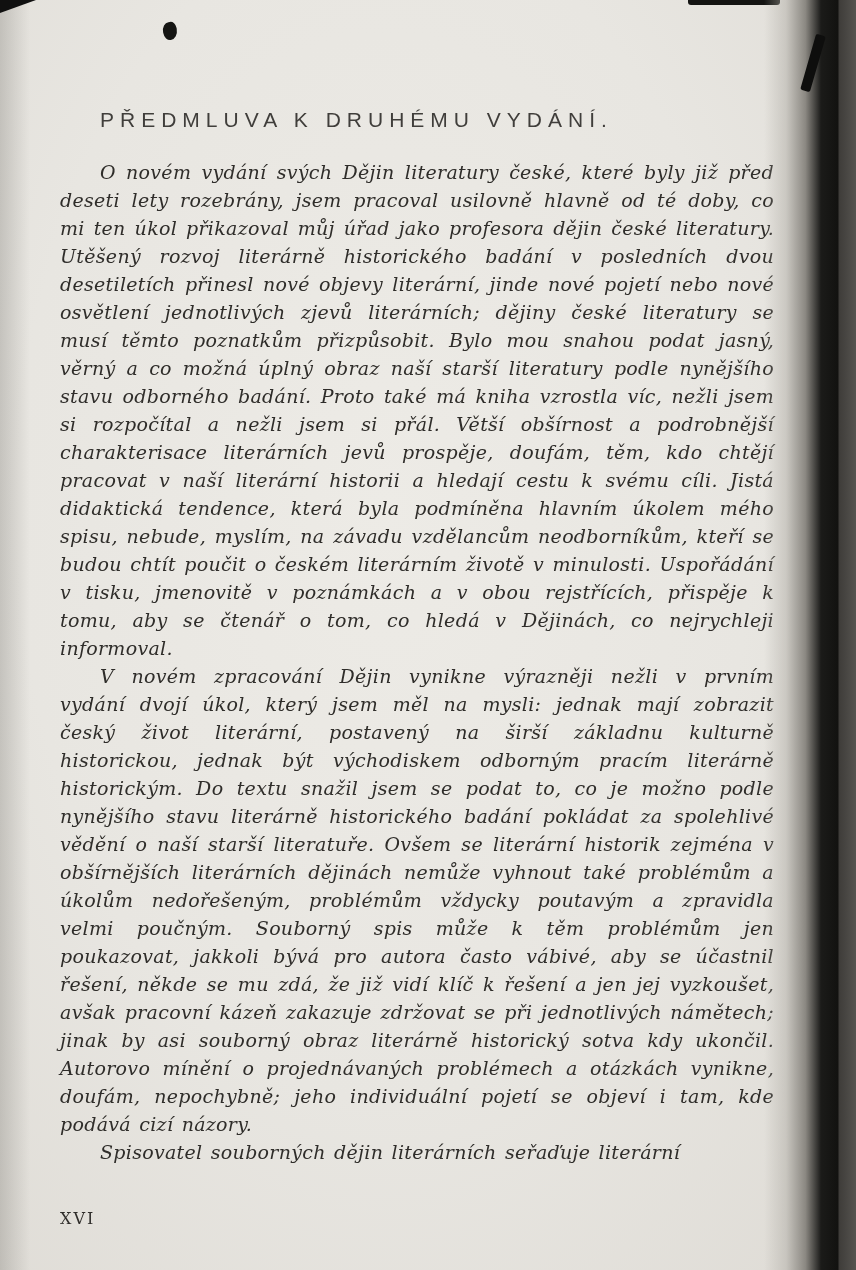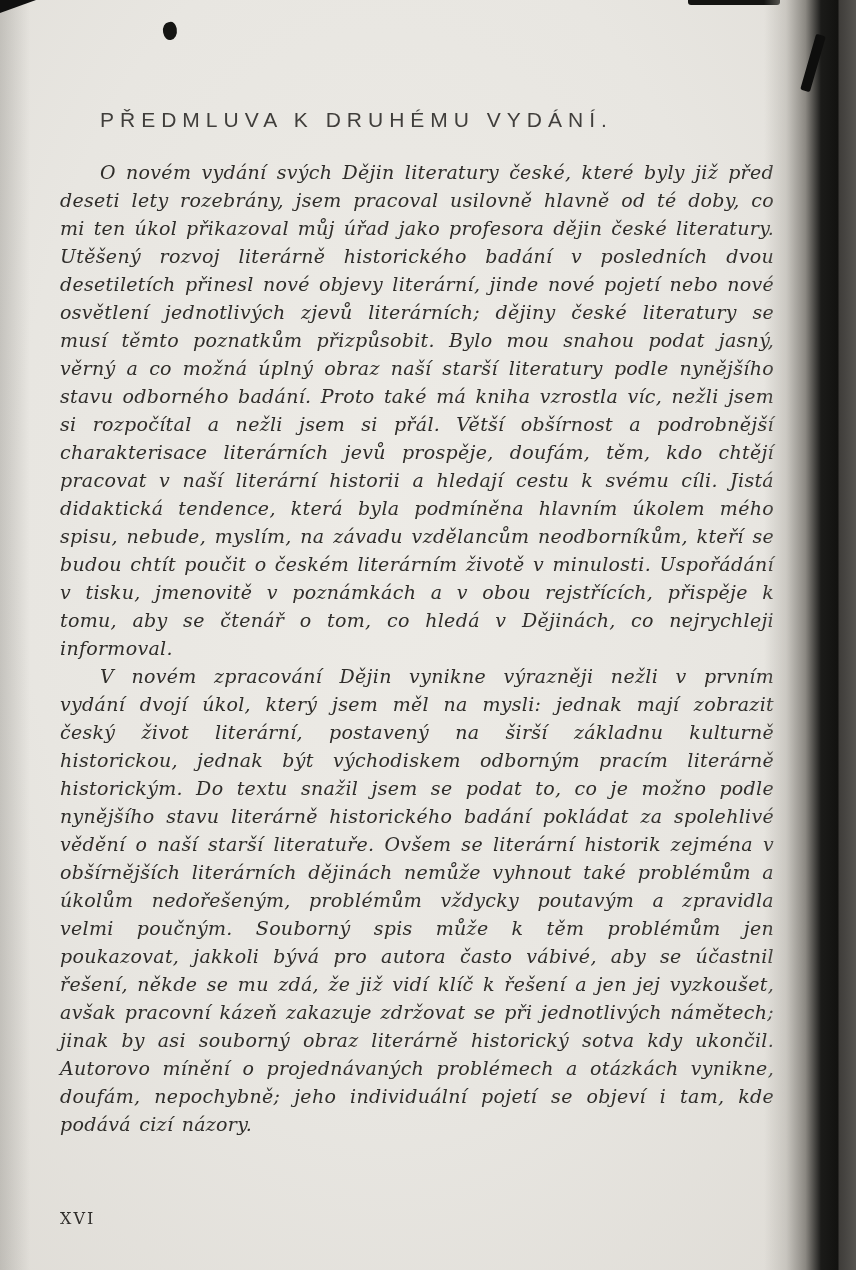--- a/index.html
+++ b/index.html
@@ -115,20 +115,21 @@
 
   <div class="mark mark-top-left"></div>
   <div class="mark mark-top-blob"></div>
   <div class="mark mark-top-line"></div>
 
   <h1 class="heading">PŘEDMLUVA K DRUHÉMU VYDÁNÍ.</h1>
 
   <div class="body-text">
     <p>O novém vydání svých Dějin literatury české, které byly již před deseti lety rozebrány, jsem pracoval usilovně hlavně od té doby, co mi ten úkol přikazoval můj úřad jako profesora dějin české literatury. Utěšený rozvoj literárně historického badání v posledních dvou desetiletích přinesl nové objevy literární, jinde nové pojetí nebo nové osvětlení jednotlivých zjevů literárních; dějiny české literatury se musí těmto poznatkům přizpůsobit. Bylo mou snahou podat jasný, věrný a co možná úplný obraz naší starší literatury podle nynějšího stavu odborného badání. Proto také má kniha vzrostla víc, nežli jsem si rozpočítal a nežli jsem si přál. Větší obšírnost a podrobnější charakterisace literárních jevů prospěje, doufám, těm, kdo chtějí pracovat v naší literární historii a hledají cestu k svému cíli. Jistá didaktická tendence, která byla podmíněna hlavním úkolem mého spisu, nebude, myslím, na závadu vzdělancům neodborníkům, kteří se budou chtít poučit o českém literárním životě v minulosti. Uspořádání v tisku, jmenovitě v poznámkách a v obou rejstřících, přispěje k tomu, aby se čtenář o tom, co hledá v Dějinách, co nejrychleji informoval.</p>
     <p>V novém zpracování Dějin vynikne výrazněji nežli v prvním vydání dvojí úkol, který jsem měl na mysli: jednak mají zobrazit český život literární, postavený na širší základnu kulturně historickou, jednak být východiskem odborným pracím literárně historickým. Do textu snažil jsem se podat to, co je možno podle nynějšího stavu literárně historického badání pokládat za spolehlivé vědění o naší starší literatuře. Ovšem se literární historik zejména v obšírnějších literárních dějinách nemůže vyhnout také problémům a úkolům nedořešeným, problémům vždycky poutavým a zpravidla velmi poučným. Souborný spis může k těm problémům jen poukazovat, jakkoli bývá pro autora často vábivé, aby se účastnil řešení, někde se mu zdá, že již vidí klíč k řešení a jen jej vyzkoušet, avšak pracovní kázeň zakazuje zdržovat se při jednotlivých námětech; jinak by asi souborný obraz literárně historický sotva kdy ukončil. Autorovo mínění o projednávaných problémech a otázkách vynikne, doufám, nepochybně; jeho individuální pojetí se objeví i tam, kde podává cizí názory.</p>
+    <p>Spisovatel souborných dějin literárních seřaďuje literární</p>
   </div>
 
   <div class="page-number">XVI</div>
 
   <div class="right-edge"></div>
   <div class="mark mark-corner-diag"></div>
 
 </div>
 
 </body></html>

